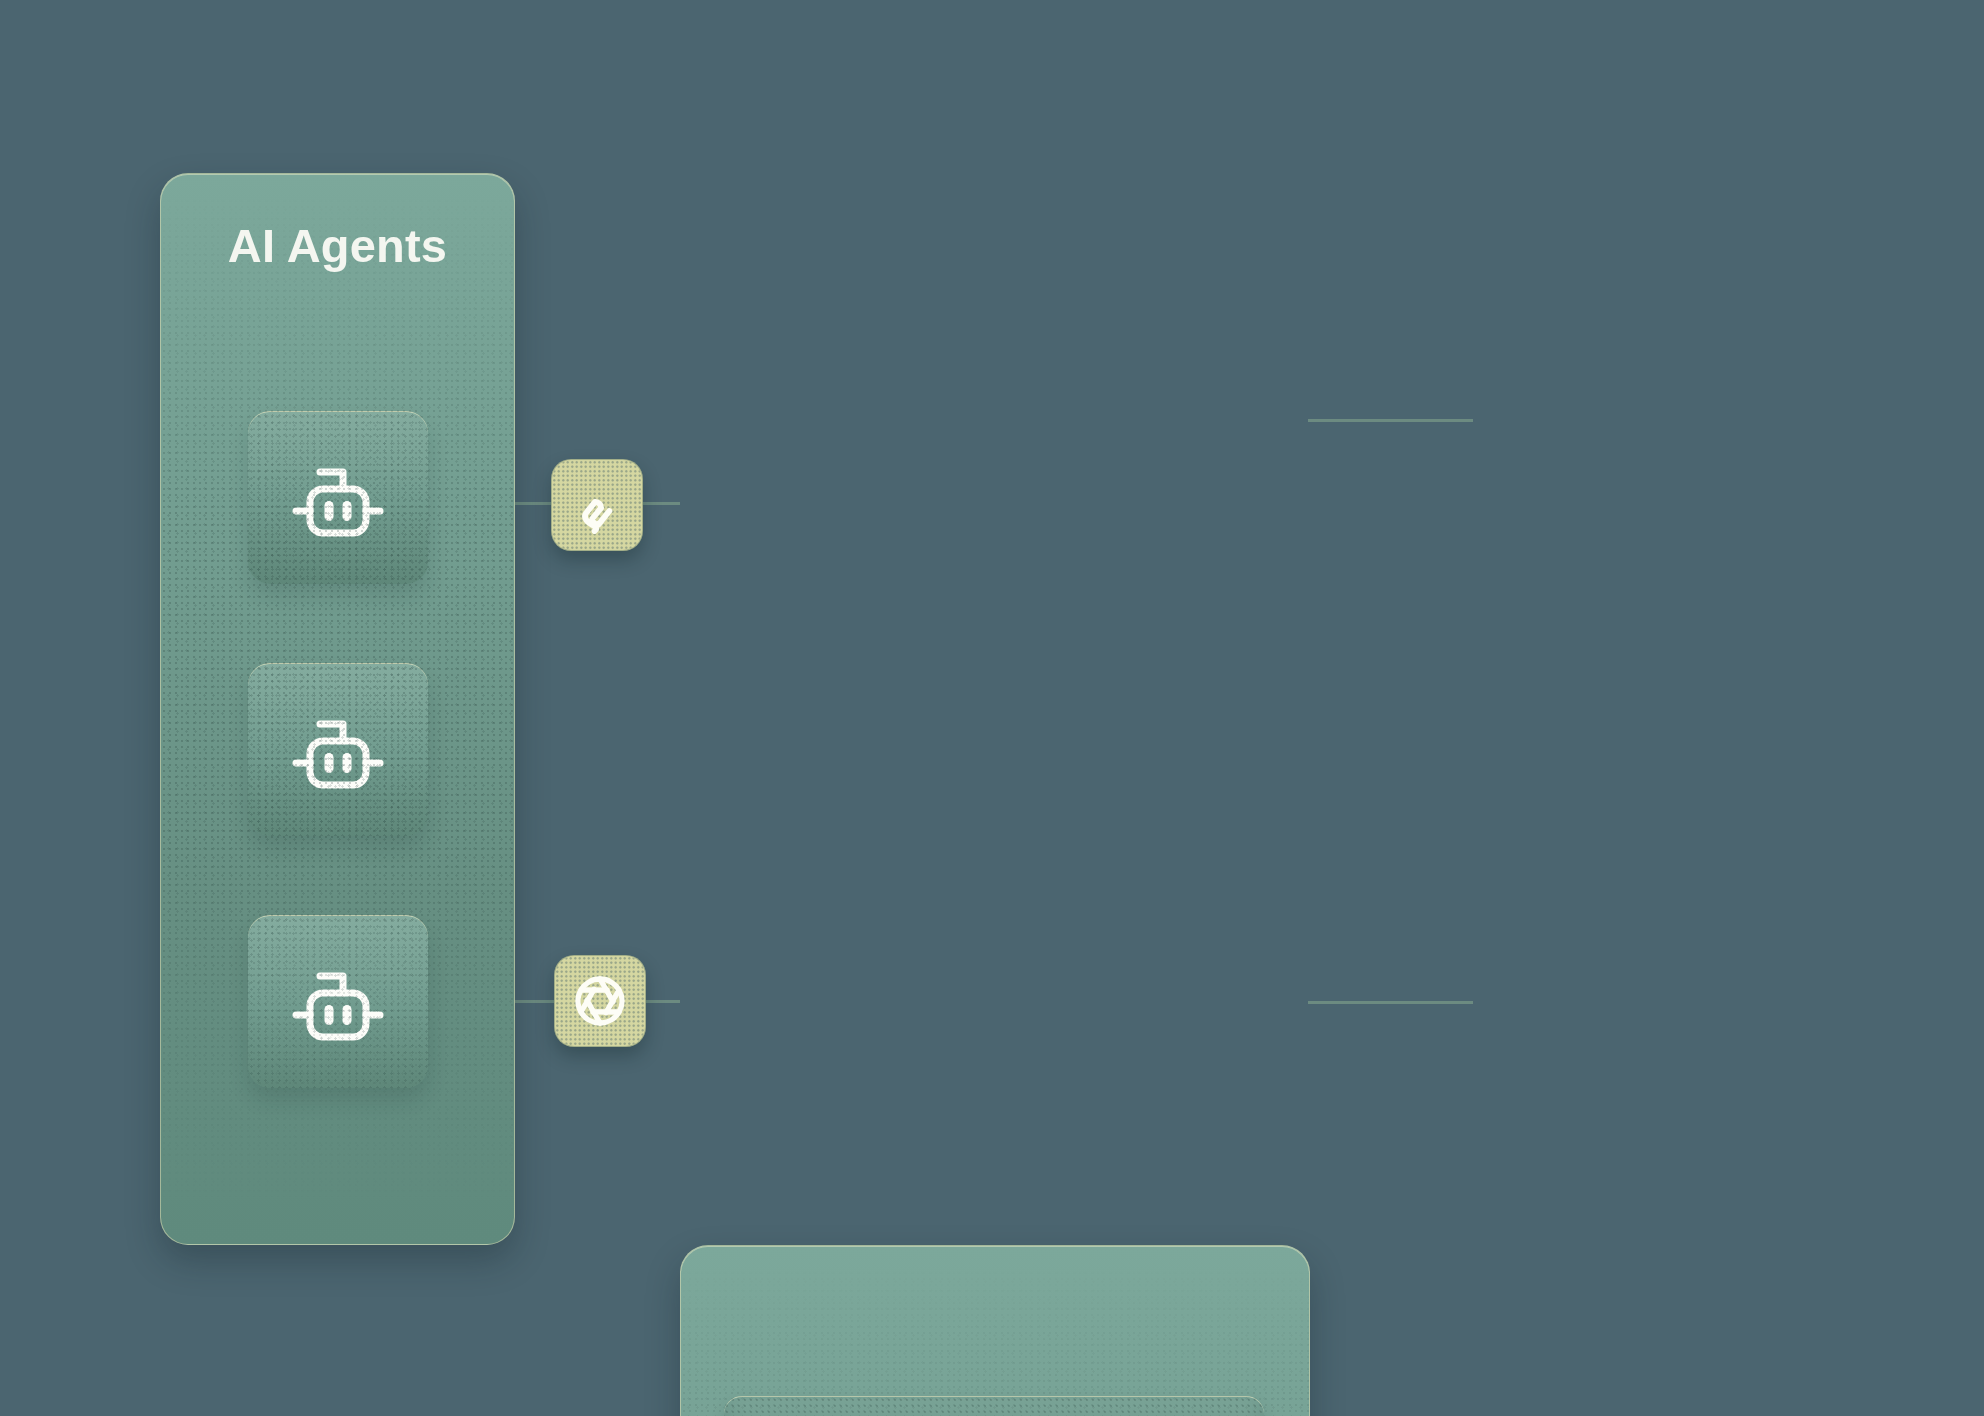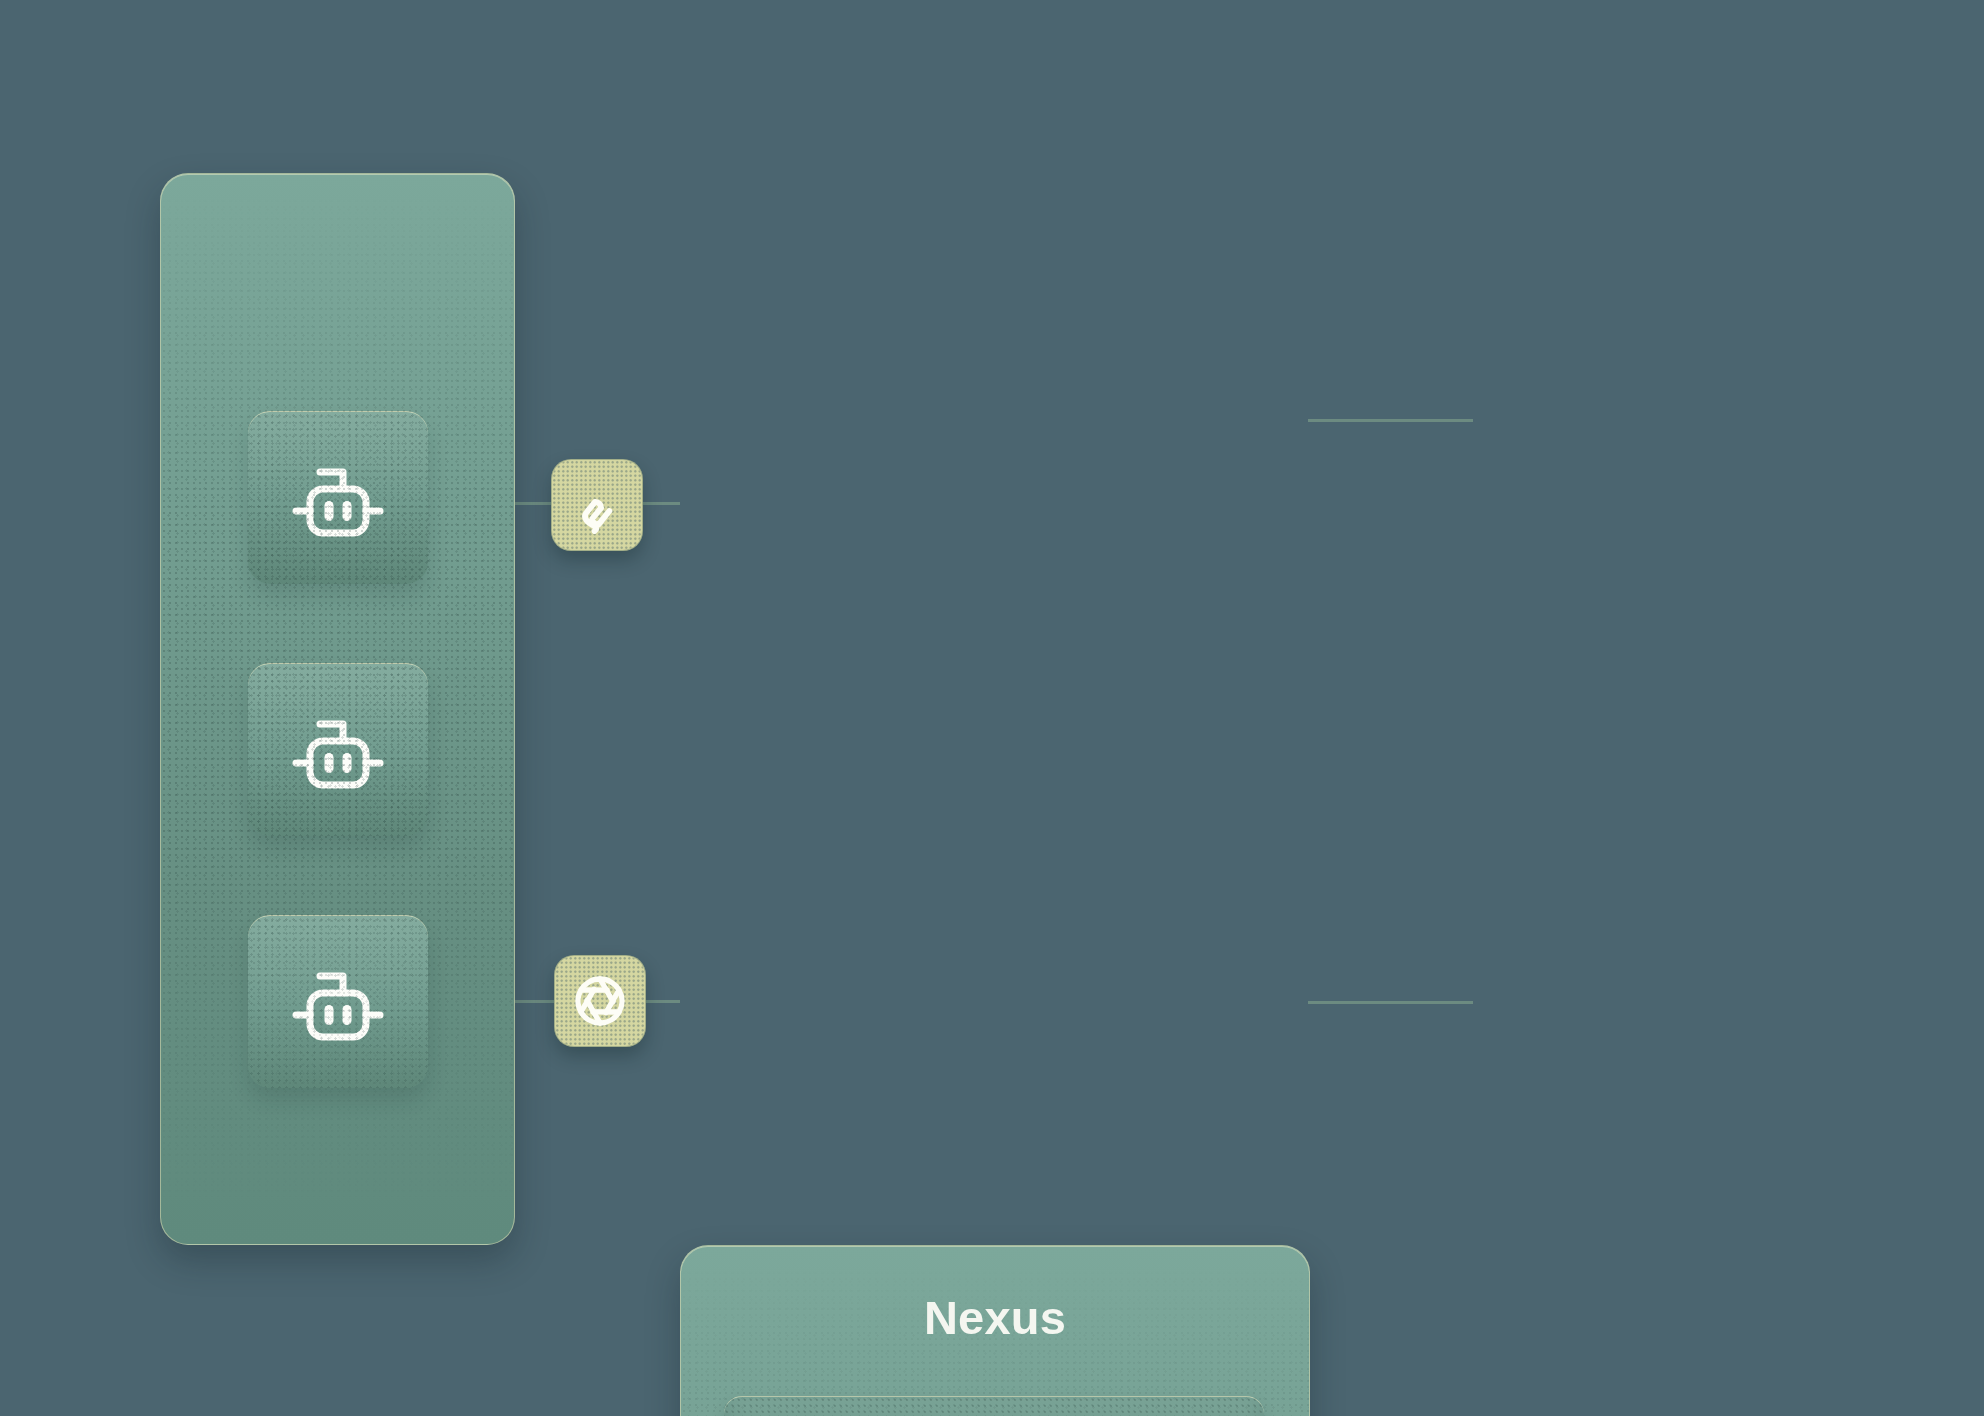--- a/index.html
+++ b/index.html
@@ -163,40 +163,40 @@
     </symbol>
   </defs>
 </svg>
 
 <div class="connector" style="left:513px;top:502px;width:167px;"></div>
 <div class="connector" style="left:513px;top:1000px;width:167px;"></div>
 <div class="connector" style="left:1308px;top:419px;width:165px;"></div>
 <div class="connector" style="left:1308px;top:1001px;width:165px;"></div>
 
 <div class="panel grain" style="left:160px;top:173px;width:353px;height:1070px;">
+  <div class="panel-title big">AI Agents</div>
 
   <div class="robot-card" style="top:237px;">
     <svg>
         <use href="#ic-robot"></use>
       </svg>
   </div>
   <div class="robot-card" style="top:489px;">
     <svg>
         <use href="#ic-robot"></use>
       </svg>
   </div>
   <div class="robot-card" style="top:741px;">
     <svg>
         <use href="#ic-robot"></use>
       </svg>
   </div>
 </div>
 
 <div class="panel grain" style="left:680px;top:173px;width:628px;height:1070px;">
-  <div class="panel-title big">Nexus</div>
 
   <div class="feature-box" style="top:150px;">
     
   </div>
 
 </div>
 
 <div class="badge" style="left:551px;top:459px;">
   <svg>
       <use href="#ic-squiggle"></use>

